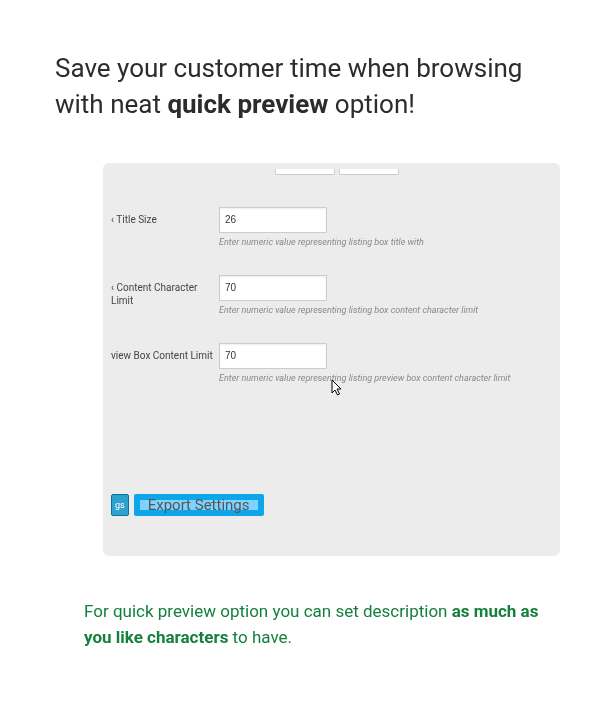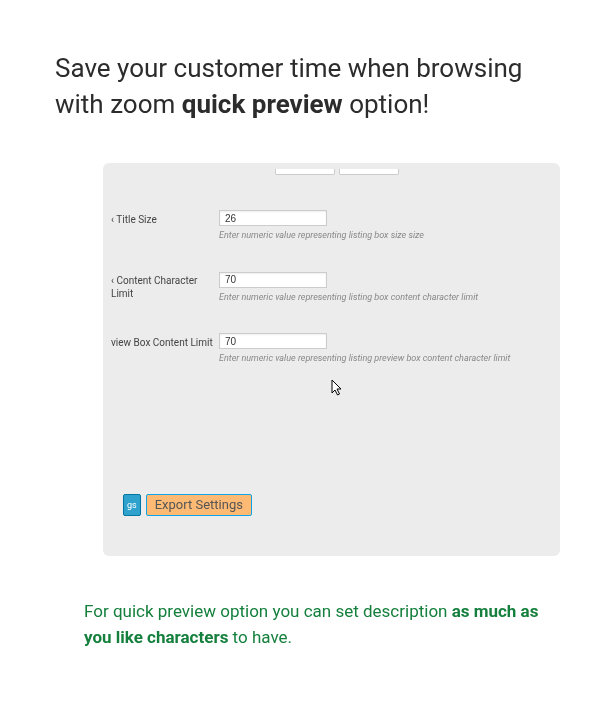--- a/index.html
+++ b/index.html
@@ -68,21 +68,21 @@
       color: #444;
       padding-top: 6px;
       padding-left: 4px;
       line-height: 1.3;
     }
     .field-body {
       flex: 1;
     }
     .field-input {
       width: 108px;
-      height: 16px;
+      height: 26px;
       border: 1px solid #ccc;
       background: #fff;
       font-size: 10px;
       padding: 2px 5px;
       box-shadow: inset 0 1px 2px rgba(0,0,0,0.07);
       color: #333;
     }
     .field-hint {
       font-size: 9px;
       color: #888;
@@ -91,42 +91,41 @@
     }
     .fields-wrap {
       position: absolute;
       top: 44px;
       left: 4px;
       right: 10px;
     }
     .bottom-buttons {
       position: absolute;
       bottom: 40px;
-      left: 0;
+      left: 8px;
       display: flex;
       align-items: center;
       gap: 5px;
-      padding-left: 20px;
     }
     .btn-blue {
       background: #2ea2cc;
       color: #fff;
       font-size: 9px;
       padding: 4px 3px;
       border: 1px solid #0074a2;
       border-radius: 2px;
       height: 22px;
       display: flex;
       align-items: center;
     }
     .btn-white {
-      background: #fdba74;
-      border: 1px solid #0ea5e9;
+      background: #7dd3fc;
+      border: 6px solid #0ea5e9;
       color: #555;
-      font-size: 13px;
+      font-size: 15px;
       padding: 4px 8px;
       border-radius: 2px;
       height: 22px;
       display: flex;
       align-items: center;
     }
     .cursor {
       position: absolute;
       top: 216px;
       left: 228px;
@@ -141,37 +140,37 @@
       margin-left: 29px;
     }
     .footer-text .bold {
       font-weight: 700;
     }
   </style>
 </head>
 <body>
 
 <h2 class="headline">
-  <span>Save your customer time when browsing with zoom </span><span class="bold">quick preview</span><span> option!</span>
+  <span>Save your customer time when browsing with neat </span><span class="bold">quick preview</span><span> option!</span>
 </h2>
 
 <div class="panel">
   <div class="panel-inner">
     <div class="top-tabs">
       <div class="top-tab"></div>
       <div class="top-tab"></div>
     </div>
 
     <div class="fields-wrap">
 
       <div class="field-row">
         <div class="field-label">‹ Title Size</div>
         <div class="field-body">
           <input class="field-input" value="26" style="">
-          <div class="field-hint">Enter numeric value representing listing box size size</div>
+          <div class="field-hint">Enter numeric value representing listing box title with</div>
         </div>
       </div>
 
       <div class="field-row">
         <div class="field-label">‹ Content Character Limit</div>
         <div class="field-body">
           <input class="field-input" value="70" style="">
           <div class="field-hint">Enter numeric value representing listing box content character limit</div>
         </div>
       </div>

